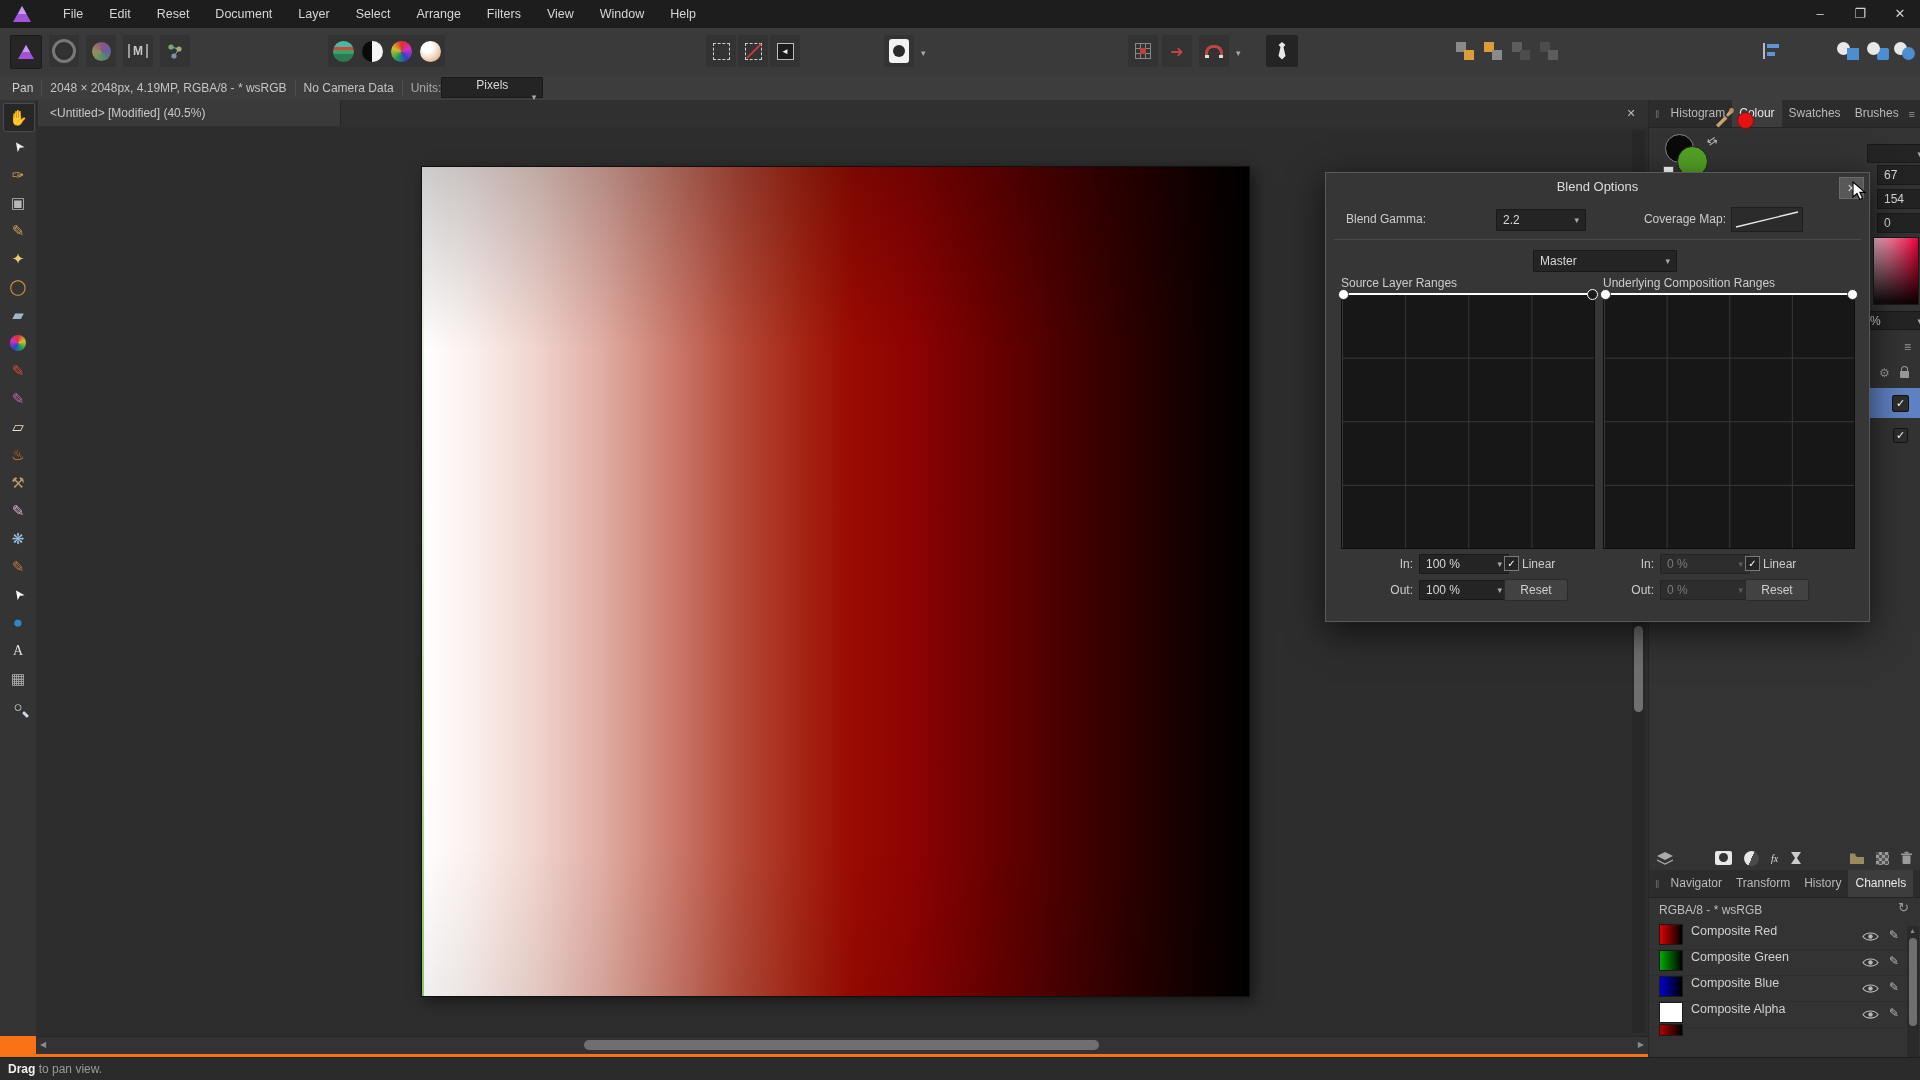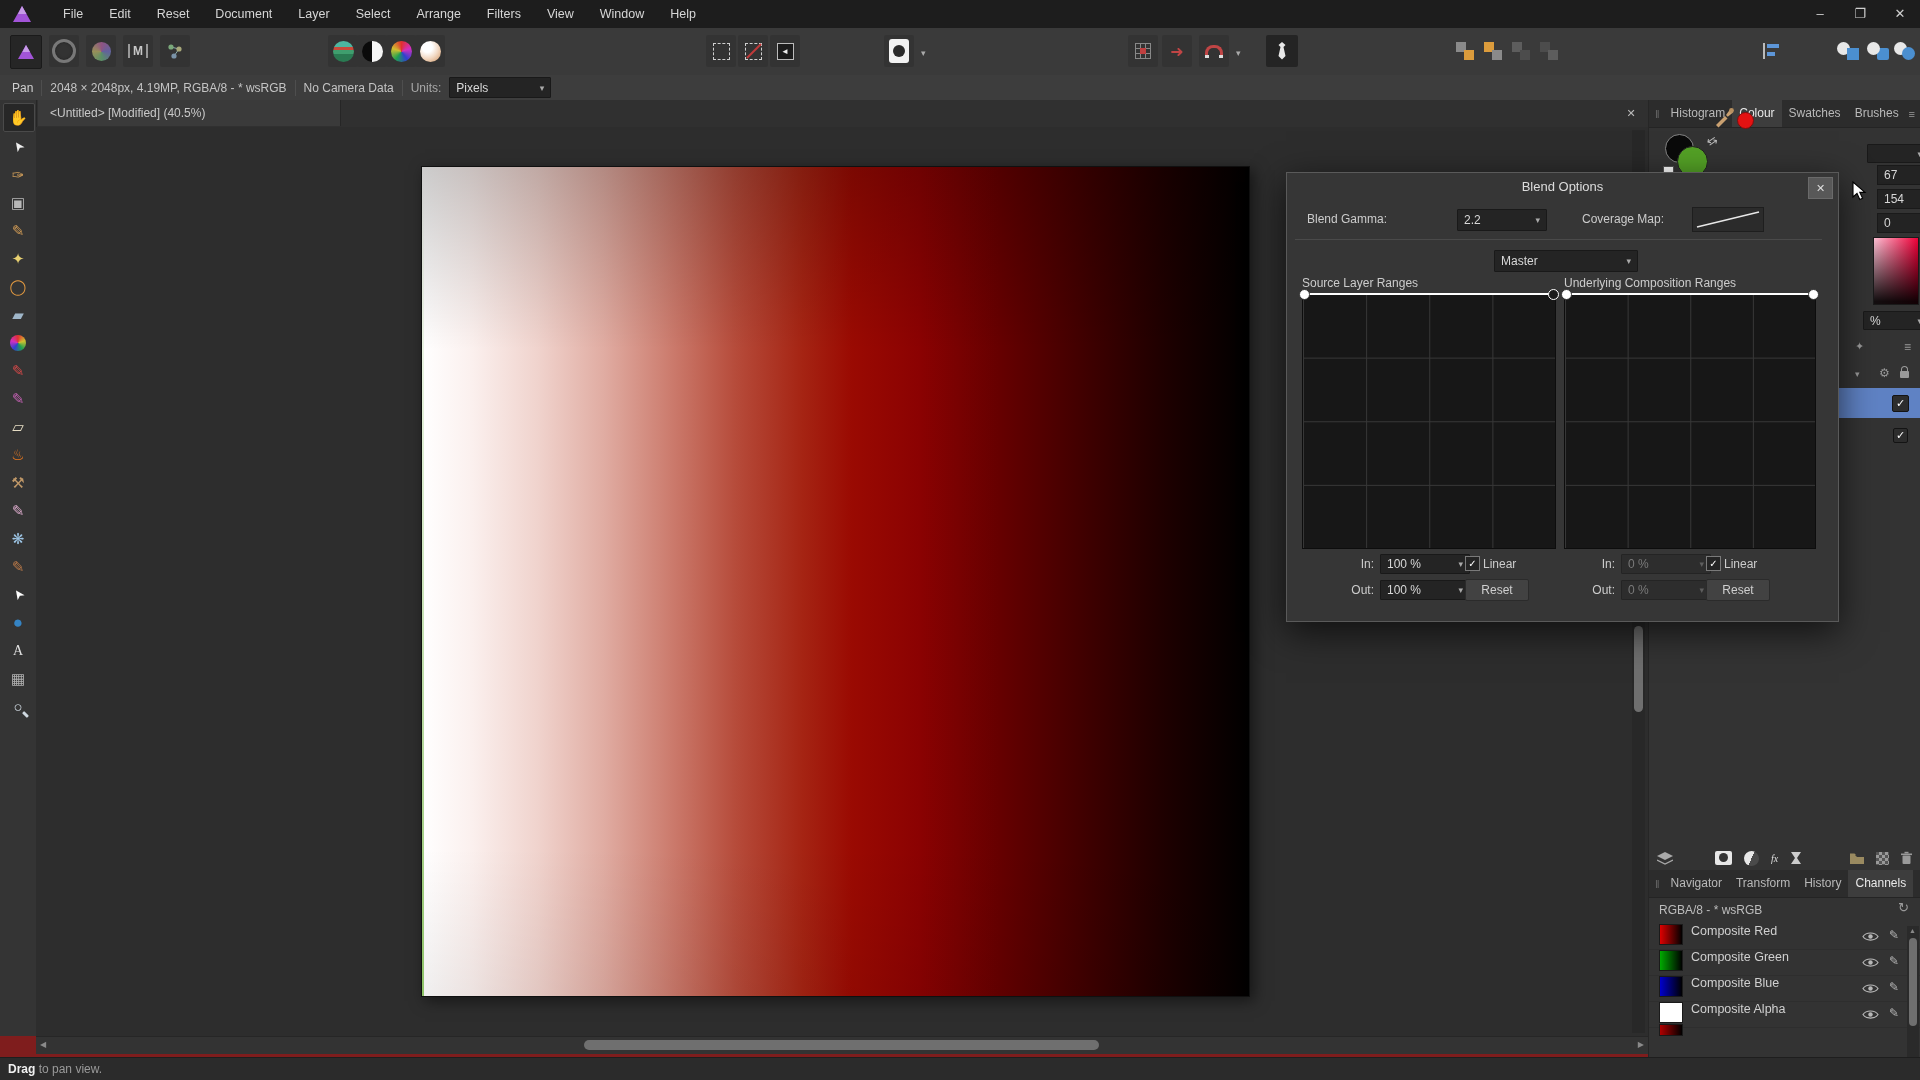--- a/index.html
+++ b/index.html
@@ -1,16 +1,16 @@
 <!DOCTYPE html>
 <html><head>
 <meta charset="utf-8">
 <style>
   html,body{margin:0;padding:0;background:#1e1e1e;font-family:"Liberation Sans","DejaVu Sans",sans-serif;}
-  #app{position:relative;width:1920px;height:1080px;overflow:hidden;background:#7f1d1d;color:#c8c8c8;font-size:12px;-webkit-font-smoothing:antialiased;}
+  #app{position:relative;width:1920px;height:1080px;overflow:hidden;background:#f97316;color:#c8c8c8;font-size:12px;-webkit-font-smoothing:antialiased;}
   .abs{position:absolute;}
   
   #menubar{position:absolute;left:0;top:0;width:1920px;height:28px;background:#1d1d1d;display:flex;align-items:center;}
   #logo{width:20px;height:18px;margin-left:12px;}
   #menus{display:flex;margin-left:18px;height:28px;}
   .menu-item{padding:0 13px;line-height:28px;color:#d6d6d6;font-size:12.5px;cursor:default;}
   #winctl{position:absolute;right:0;top:0;height:28px;display:flex;align-items:center;}
   #winctl span{width:40px;text-align:center;color:#cfcfcf;font-size:13px;line-height:28px;}
   
   #toolbar{position:absolute;left:0;top:28px;width:1920px;height:47px;background:#3a3a3a;border-bottom:1px solid #2c2c2c;}
@@ -57,21 +57,21 @@
   .boolicon.b2 .s{border-radius:2px;}
   .boolicon.b3 .c{background:#e8e8e8;}
   .boolicon.b3 .s{width:13px;height:13px;border-radius:50%;background:#4b8fd0;right:1px;}
   
   #contextbar{position:absolute;left:0;top:75px;width:1920px;height:25px;background:#3d3d3d;border-bottom:1px solid #2a2a2a;display:flex;align-items:center;}
   #contextbar .sep{width:1px;height:16px;background:#4e4e4e;margin:0 8px;}
   #ctx-tool{margin-left:12px;color:#d0d0d0;}
   .ctxtext{color:#c4c4c4;}
   .dd{background:#242424;border:1px solid #191919;height:19px;display:flex;align-items:center;padding:0 6px;color:#d8d8d8;border-radius:1px;}
   .dd .caret{margin-left:auto;padding-left:8px;}
-  #units-dd{width:88px;margin-left:8px;}
+  #units-dd{width:88px;flex-direction:column;}
   
   #tabbar{position:absolute;left:36px;top:100px;width:1612px;height:27px;background:#303030;border-bottom:1px solid #262626;}
   #doctab{position:absolute;left:2px;top:0;height:26px;width:290px;background:#3a3a3a;color:#c9c9c9;line-height:26px;padding-left:12px;font-size:12px;border-right:1px solid #262626;}
   #tabclose{position:absolute;right:8px;top:4px;width:18px;height:18px;text-align:center;line-height:18px;color:#bbb;font-size:11px;}
   
   #toolcol{position:absolute;left:0;top:100px;width:36px;height:936px;background:#343434;border-right:1px solid #262626;}
   #tools{position:absolute;left:0;top:2px;width:36px;}
   .tool{width:30px;height:27px;margin:1px 3px;display:flex;align-items:center;justify-content:center;border-radius:2px;position:relative;}
   .tool.selected{background:#272727;border:1px solid #4a4a4a;}
   .tool .g{font-size:15px;line-height:1;}
@@ -139,21 +139,21 @@
   #chlist{position:absolute;left:0;top:824px;width:272px;}
   .ch-row{position:relative;height:25px;display:flex;align-items:flex-start;border-bottom:1px solid #2e2e2e;}
   .ch-thumb{width:22px;height:19px;margin-left:10px;border:1px solid #1a1a1a;}
   .ch-label{margin-left:8px;color:#d0d0d0;font-size:12.5px;}
   .ch-eye{position:absolute;right:42px;top:7px;}
   .ch-pencil{position:absolute;right:22px;top:4px;color:#b8b8b8;font-size:12px;}
   #chscroll{position:absolute;right:2px;top:826px;width:12px;height:228px;background:#2a2a2a;}
   #chscroll .up{position:absolute;top:1px;left:2px;font-size:7px;color:#888;}
   #chscroll .thumb{position:absolute;left:2px;top:12px;width:8px;height:88px;background:#6f6f6f;border-radius:4px;}
   
-  #dialog{position:absolute;left:1286px;top:172px;width:543px;height:448px;background:#363636;border:1px solid #5a5a5a;box-shadow:0 10px 34px rgba(0,0,0,.65);z-index:50;padding-left:8px;}
+  #dialog{position:absolute;left:1325px;top:172px;width:543px;height:448px;background:#363636;border:1px solid #5a5a5a;box-shadow:0 10px 34px rgba(0,0,0,.65);z-index:50;}
   #dlg-title{position:absolute;left:0;top:6px;width:100%;text-align:center;color:#dcdcdc;font-size:13px;}
   #dlg-close{position:absolute;right:5px;top:4px;width:23px;height:20px;background:#585858;border:1px solid #6a6a6a;color:#ddd;text-align:center;line-height:20px;font-size:11px;}
   .dlg-label{position:absolute;color:#cccccc;font-size:12px;}
   #gamma-dd{position:absolute;left:170px;top:36px;width:76px;height:20px;}
   #coverage-box{position:absolute;left:405px;top:34px;width:70px;height:23px;background:#2b2b2b;border:1px solid #1e1e1e;}
   #dlg-div1{position:absolute;left:8px;top:66px;width:527px;height:1px;background:#4a4a4a;}
   #master-dd{position:absolute;left:207px;top:77px;width:130px;height:20px;}
   .graph{position:absolute;top:120px;height:254px;background:#171717;border:1px solid #0d0d0d;
     background-image:linear-gradient(#373737 1px,transparent 1px),linear-gradient(90deg,#373737 1px,transparent 1px);
     background-size:25.05% 25.05%;}
@@ -570,21 +570,21 @@
 
   <div id="dialog" data-name="blend-options-dialog">
     <div id="dlg-title" data-name="dialog-title">Blend Options</div>
     <div id="dlg-close" data-name="dialog-close-button">✕</div>
 
     <span class="dlg-label" style="left:20px;top:39px;width:145px;text-align:left" data-name="blend-gamma-label">Blend Gamma:</span>
     <div class="dd" id="gamma-dd" data-name="blend-gamma-dropdown">
       <span data-name="blend-gamma-value">2.2</span>
       <span class="caret" data-name="caret-down-icon">▾</span>
     </div>
-    <span class="dlg-label" style="left:295px;top:39px;width:105px;text-align:left" data-name="coverage-map-label">Coverage Map:</span>
+    <span class="dlg-label" style="left:295px;top:39px;width:105px;text-align:right" data-name="coverage-map-label">Coverage Map:</span>
     <div id="coverage-box" data-name="coverage-map-graph">
       <svg width="70" height="23" viewBox="0 0 70 23">
           <line x1="4" y1="19" x2="66" y2="4" stroke="#e8e8e8" stroke-width="1.4"></line>
         </svg>
     </div>
     <div id="dlg-div1" data-name="dialog-divider"></div>
 
     <div class="dd" id="master-dd" data-name="channel-selector-dropdown">
       <span data-name="channel-selector-value">Master</span>
       <span class="caret" data-name="caret-down-icon">▾</span>

